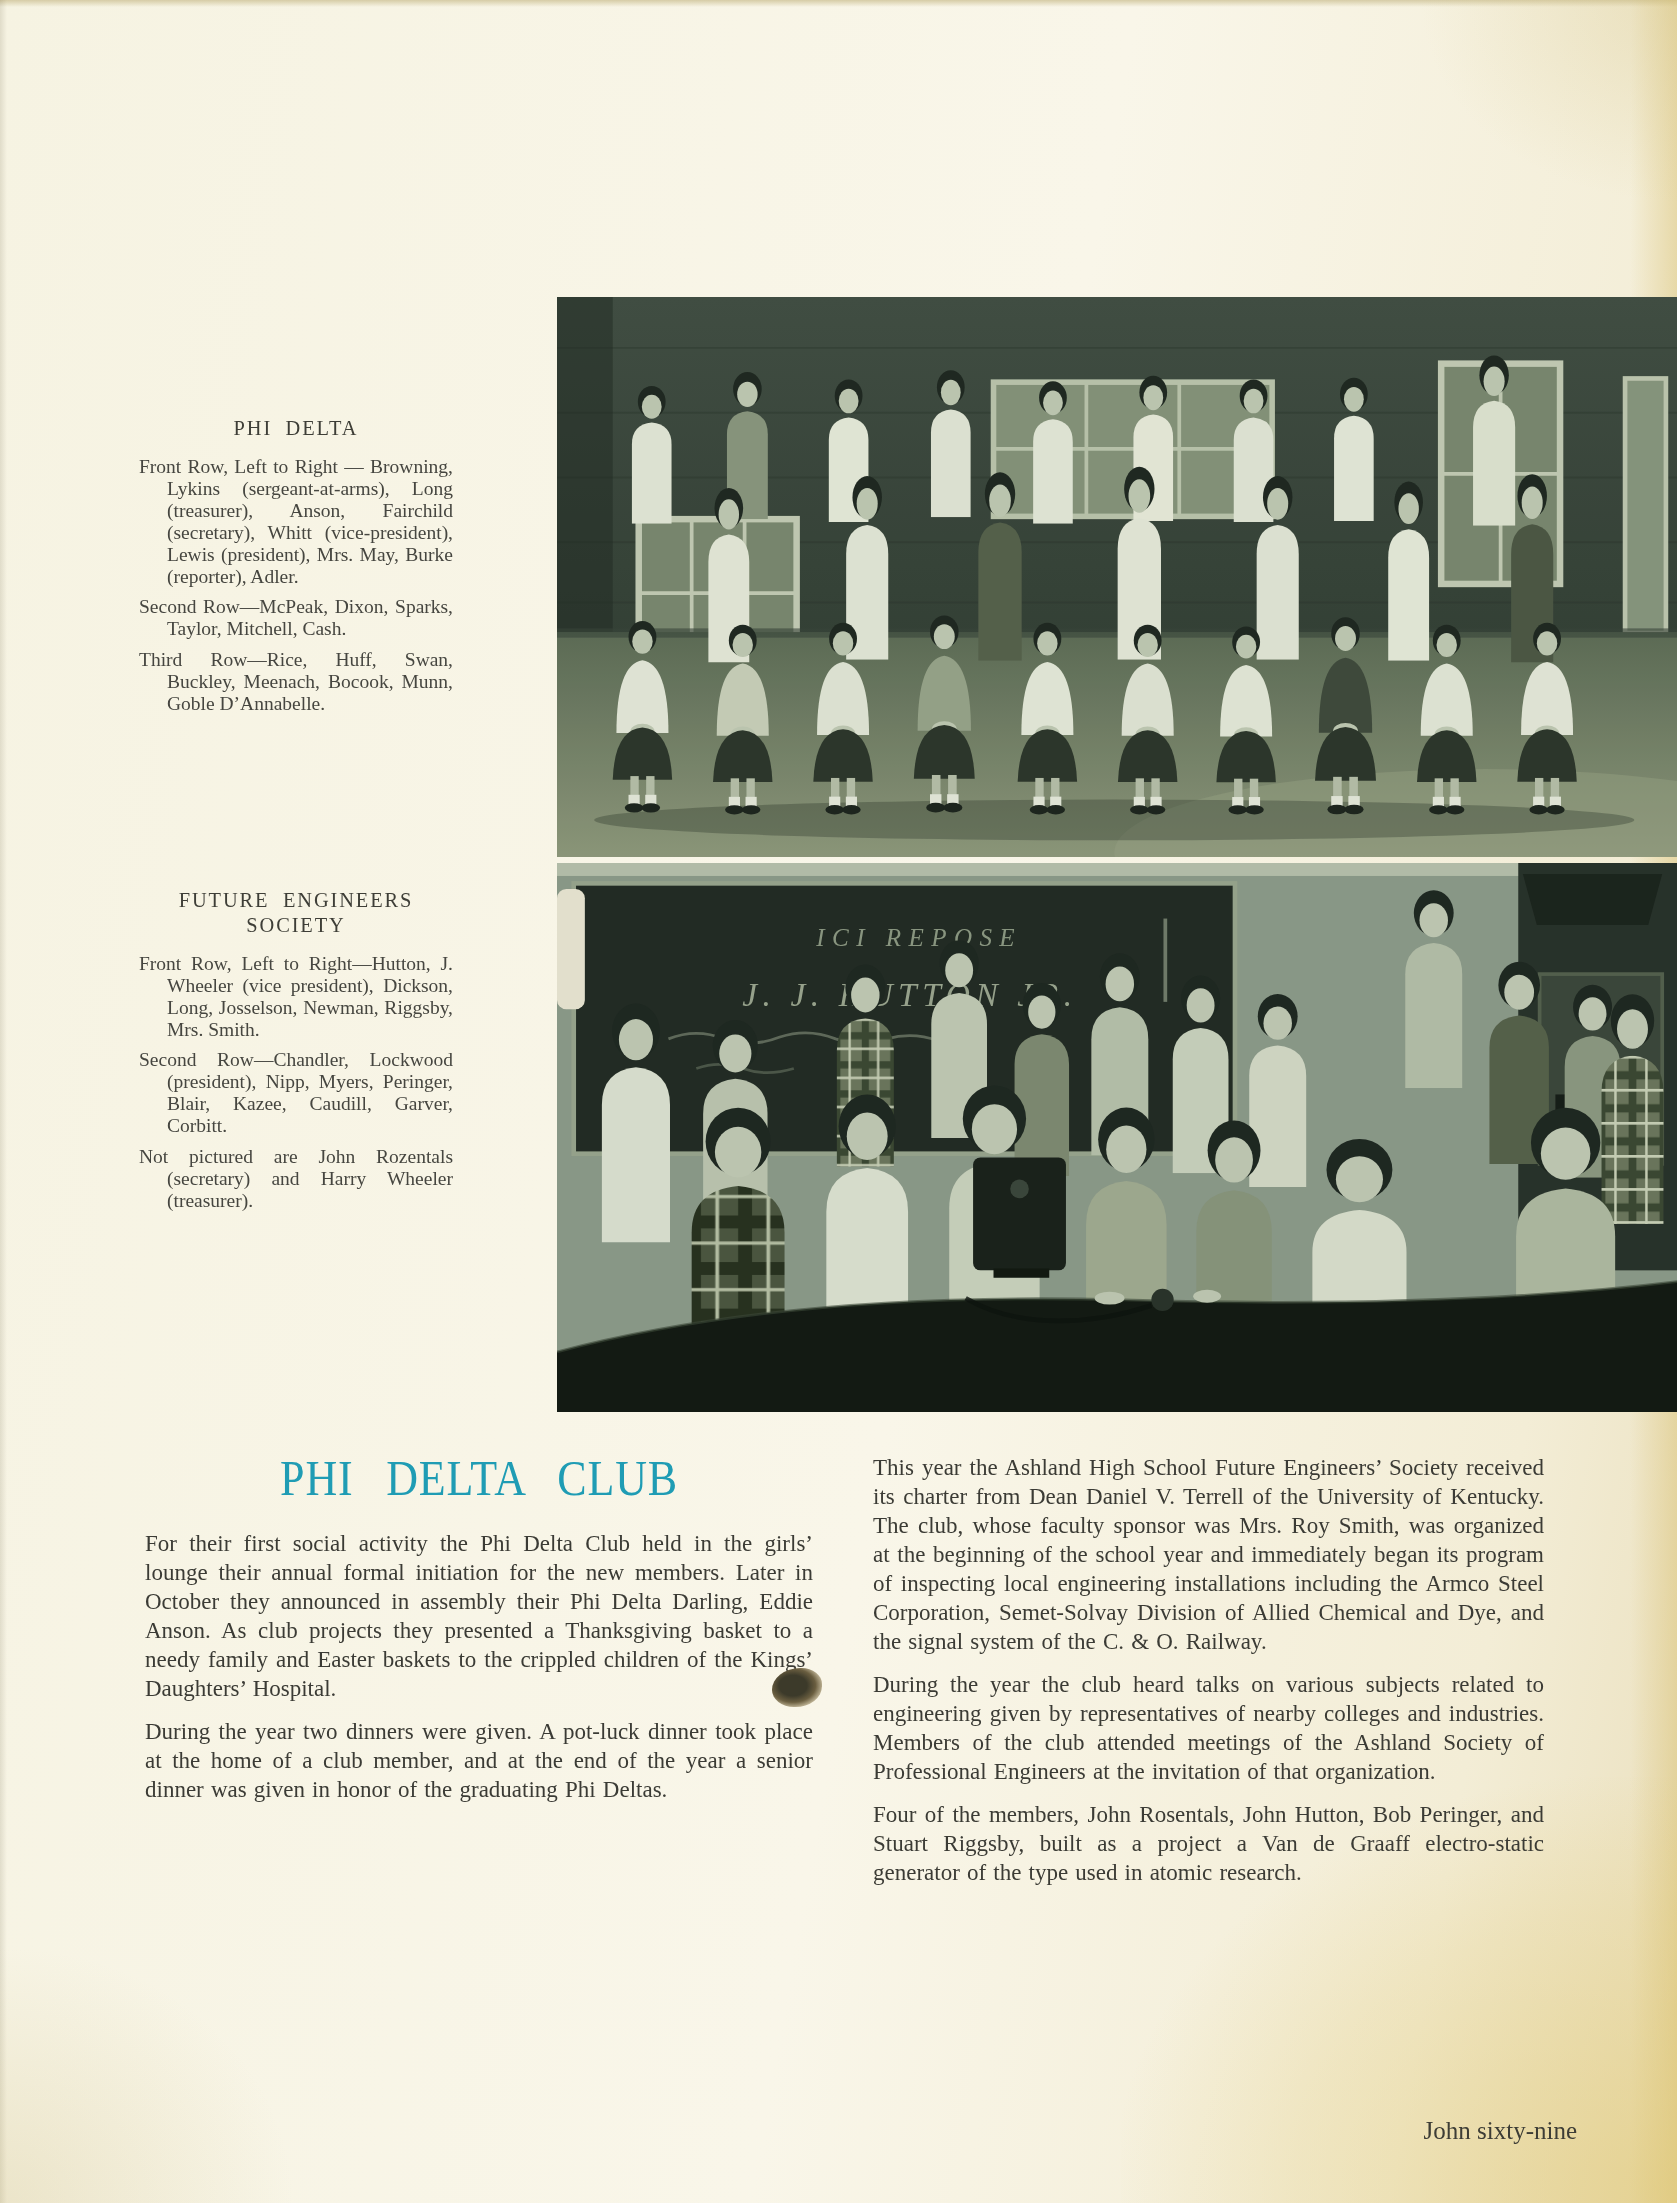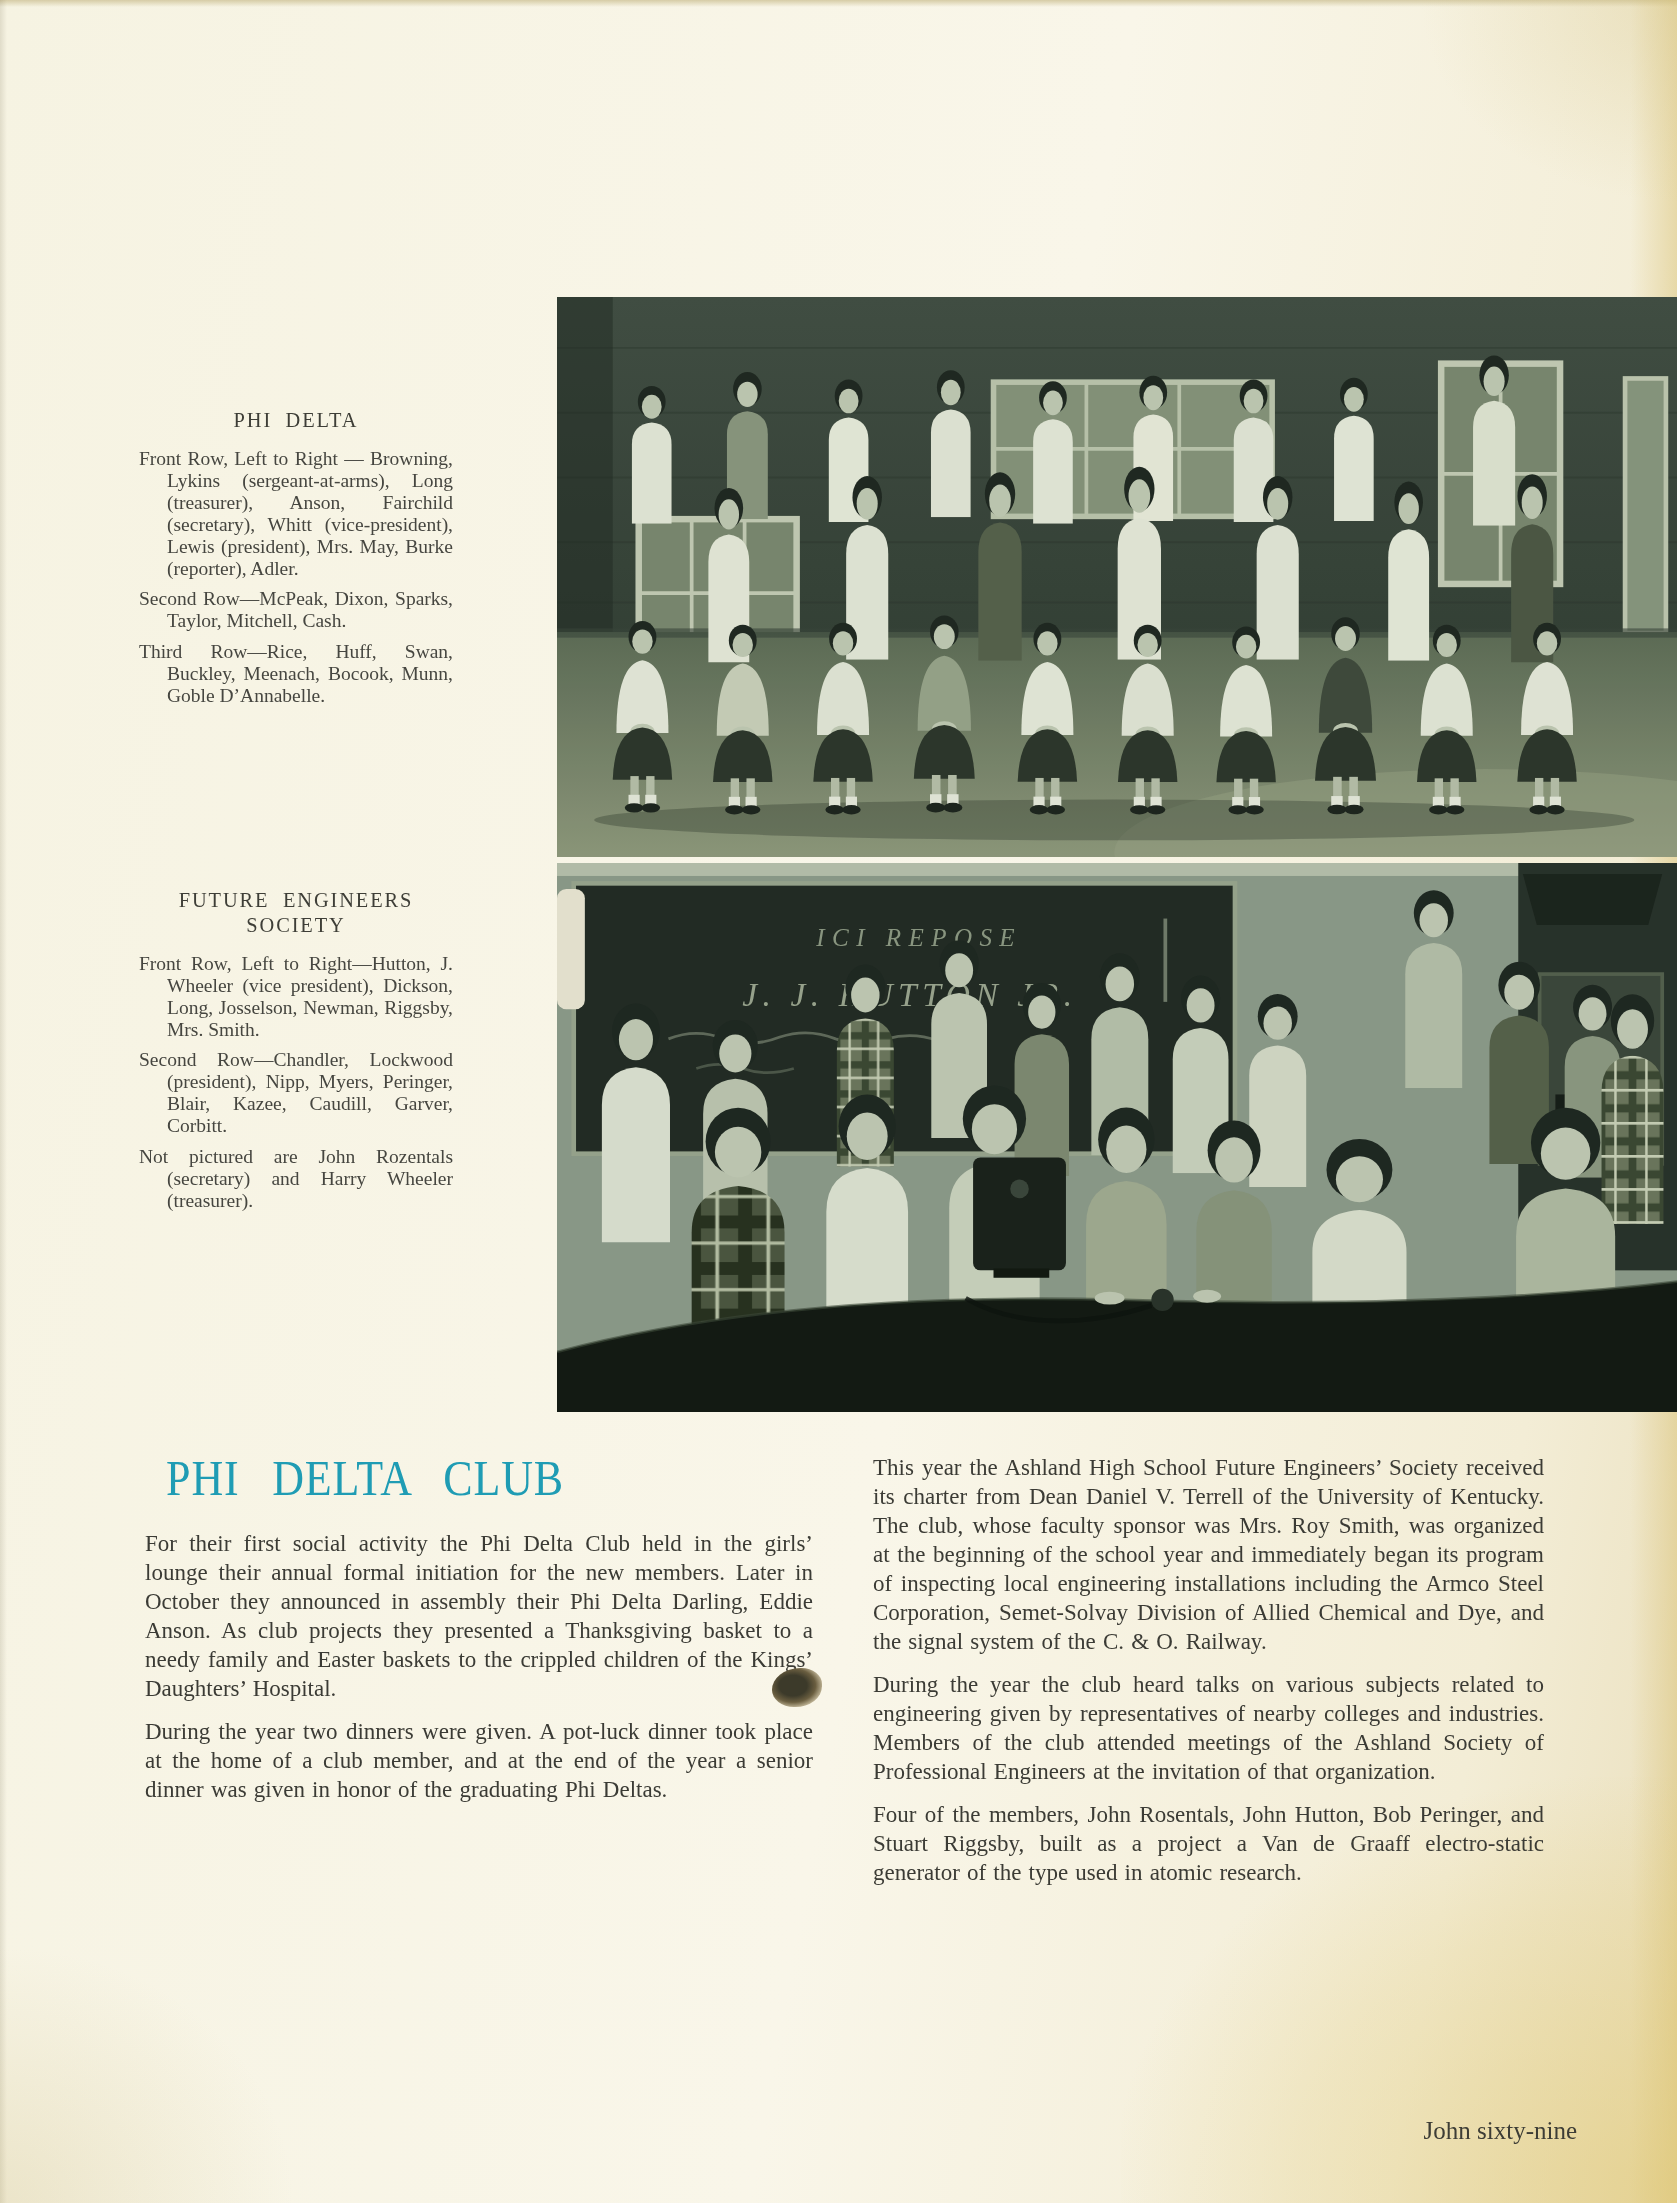--- a/index.html
+++ b/index.html
@@ -16,32 +16,32 @@
     background:linear-gradient(to right, rgba(219,196,116,0), rgba(215,190,108,.45)); }
   .stain-br { position:absolute; right:0; bottom:0; width:557px; height:427px;
     background:radial-gradient(ellipse at 96% 96%, rgba(224,199,112,.55), rgba(224,199,112,.22) 48%, rgba(224,199,112,0) 72%); }
   .stain-tr { position:absolute; right:0; top:0; width:260px; height:204px;
     background:radial-gradient(ellipse at 100% 0%, rgba(213,195,132,.35), rgba(213,195,132,0) 70%); }
   .stain-bl { position:absolute; left:0; bottom:0; width:297px; height:260px;
     background:radial-gradient(ellipse at 0% 100%, rgba(205,188,130,.28), rgba(205,188,130,0) 70%); }
 
   .cap { position:absolute; width:314px; }
   .cap h3 { font-size:20.4px; font-weight:normal; text-align:center; letter-spacing:1.9px;
-    word-spacing:6.5px; color:#3e3e37; margin:0 0 15px; line-height:25px; }
+    word-spacing:6.5px; color:#3e3e37; margin:8px 0 15px; line-height:25px; }
   #cap-fes h3 { width:260px; margin:0 auto 15px; }
   .cap p { font-size:19.5px; line-height:22px; text-align:justify; padding-left:28px;
     text-indent:-28px; margin:0 0 8.3px; color:#464640; }
 
   figure.photo { position:absolute; margin:16px; }
   figure.photo svg { display:block; width:100%; height:100%; }
   svg text { font-family:"Liberation Serif", serif; }
 
   .art { position:absolute; }
   .art h2 { font-weight:normal; color:#1f9cb4; font-size:50px; line-height:50px;
-    margin:0 0 26px; text-align:left; white-space:nowrap; }
+    margin:0 0 26px; text-align:center; white-space:nowrap; }
   .art h2 span { display:inline-block; transform:scaleX(.88); transform-origin:50% 50%;
     letter-spacing:0.9px; word-spacing:24px; }
   .art p { font-size:23px; line-height:29px; text-align:justify; margin:0 6px 14px;
     color:#3b3b35; word-spacing:1.4px; }
   #art-left { left:139px; top:1453px; width:680px; }
   #art-right { left:867px; top:1453px; width:683px; }
 
   .blot { position:absolute; left:772px; top:1668px; width:50px; height:39px;
     background:radial-gradient(ellipse at 42% 45%, #3c3a2a 0 34%, #6a5e40 55%, rgba(160,140,90,.45) 76%, rgba(160,140,90,0) 100%);
     border-radius:58% 42% 55% 45%; }

